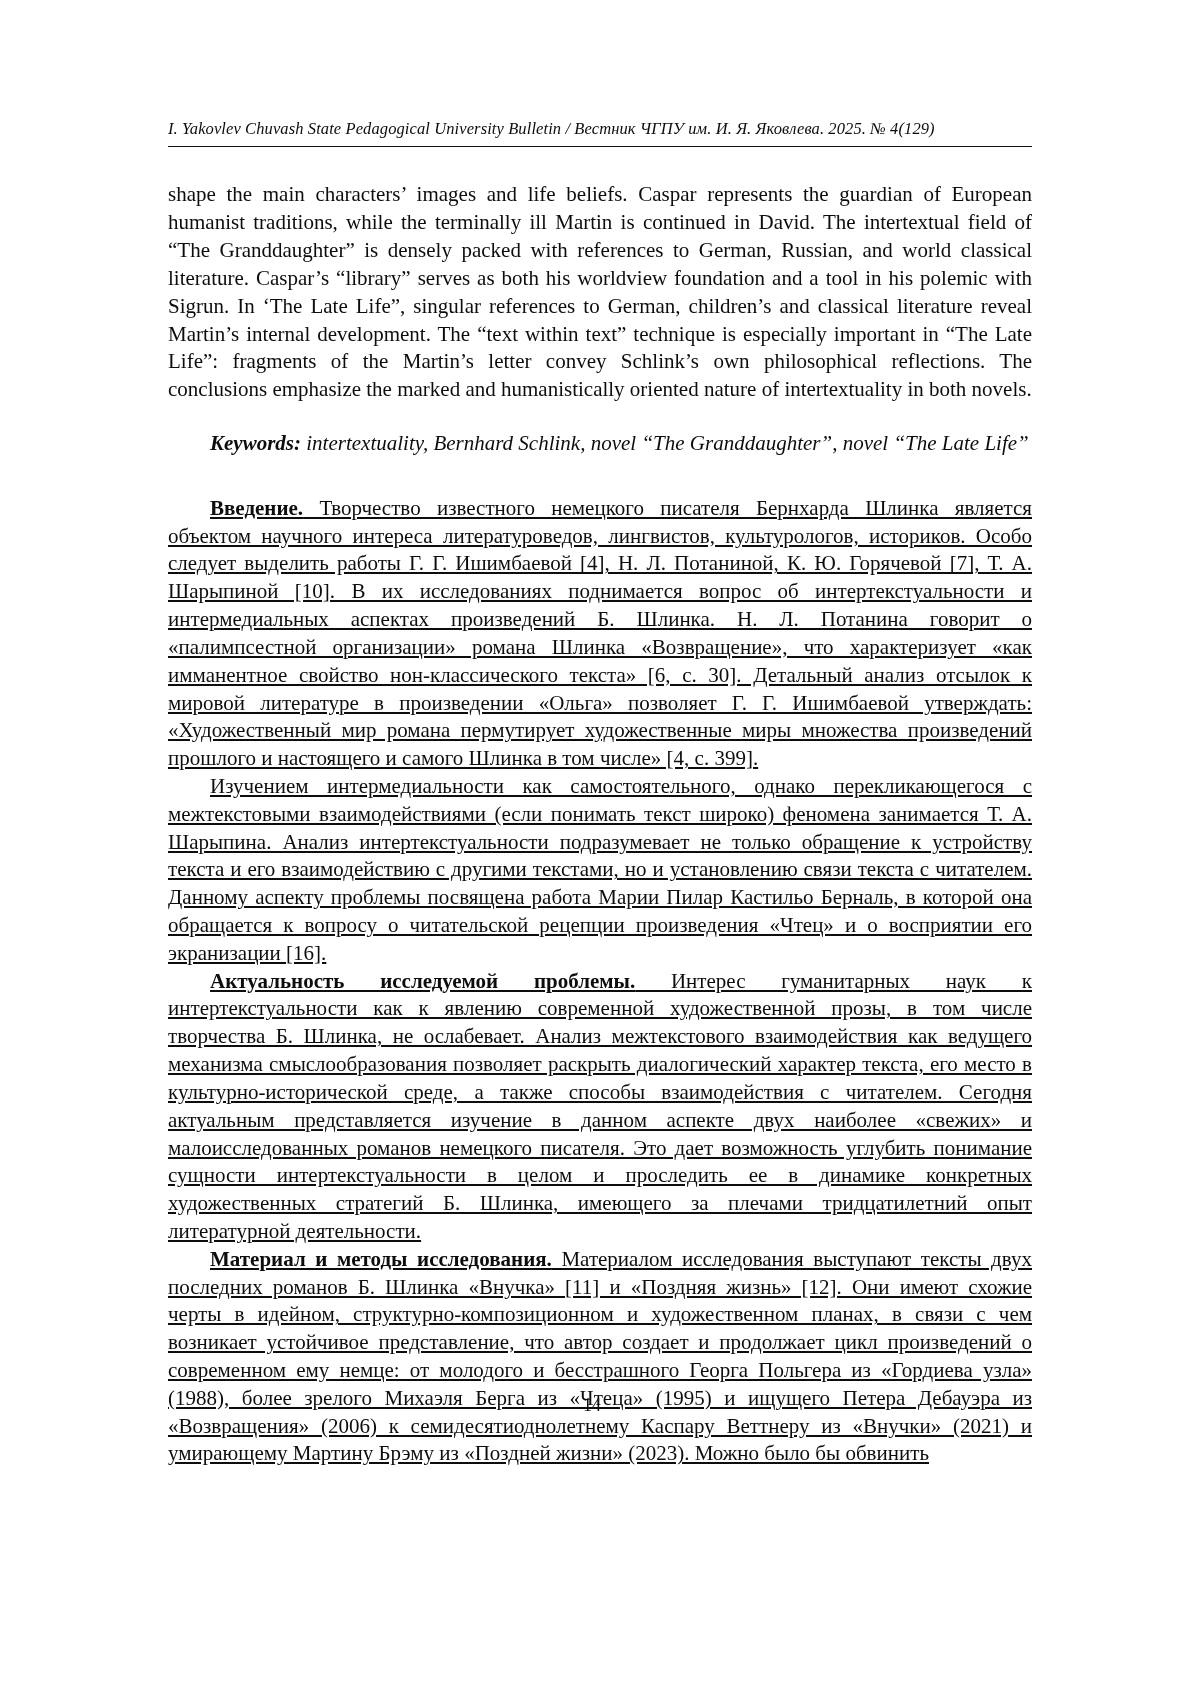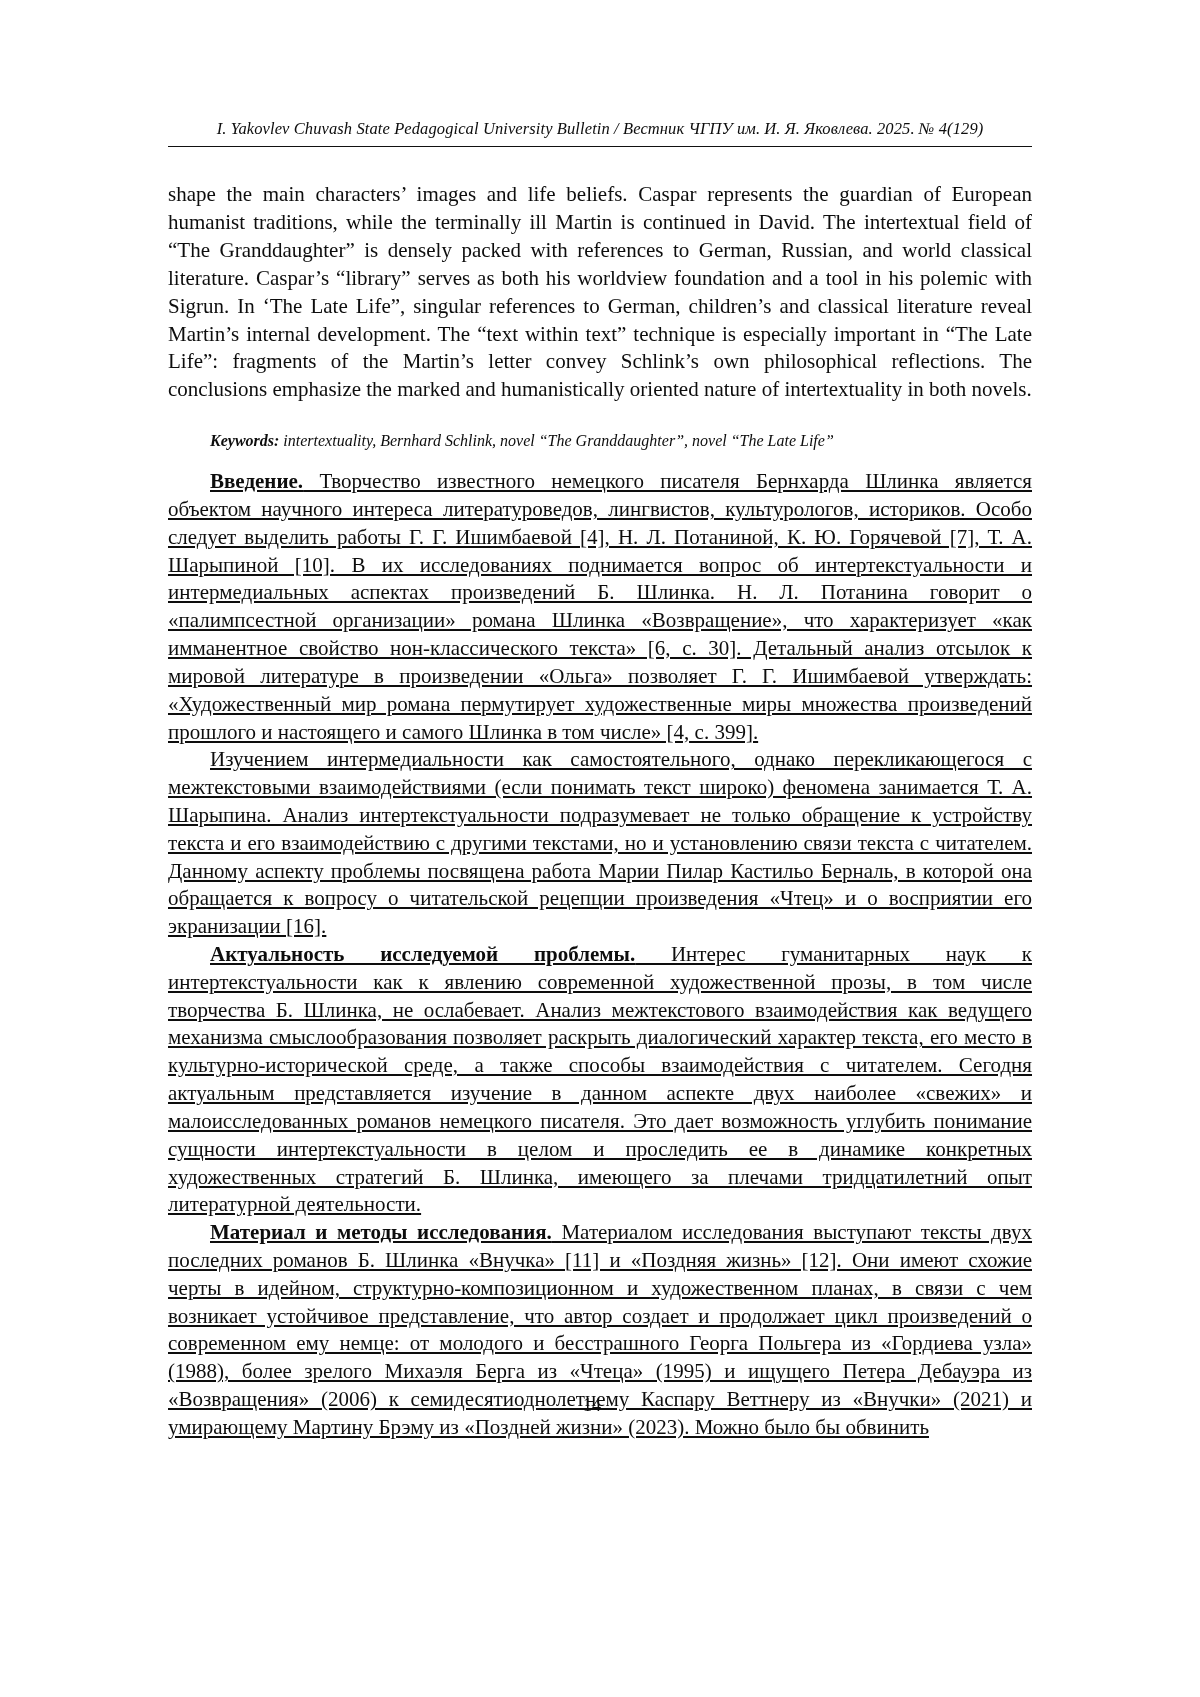--- a/index.html
+++ b/index.html
@@ -20,21 +20,21 @@
   .content {
     position: absolute;
     left: 168px;
     top: 118px;
     width: 864px;
   }
   .running-head {
     font-style: italic;
     font-size: 16.5px;
     line-height: 1.3;
-    text-align: center;
+    text-align: left;
     letter-spacing: 0.1px;
     padding-bottom: 7px;
   }
   .rule {
     height: 1px;
     background: #111;
     width: 100%;
     margin-bottom: 34px;
   }
   p {
@@ -44,23 +44,23 @@
     text-align: justify;
     text-justify: inter-word;
     hyphens: manual;
   }
   p.indent {
     text-indent: 42px;
     text-decoration: underline;
   }
   .kw-block {
     margin-top: 26px;
-    margin-bottom: 17px;
+    margin-bottom: 37px;
     text-indent: 42px;
-    font-size: 16px;
+    font-size: 21px;
     line-height: 1.33;
     text-align: justify;
   }
   .kw-label {
     font-weight: bold;
     font-style: italic;
   }
   .kw-text {
     font-style: italic;
   }

